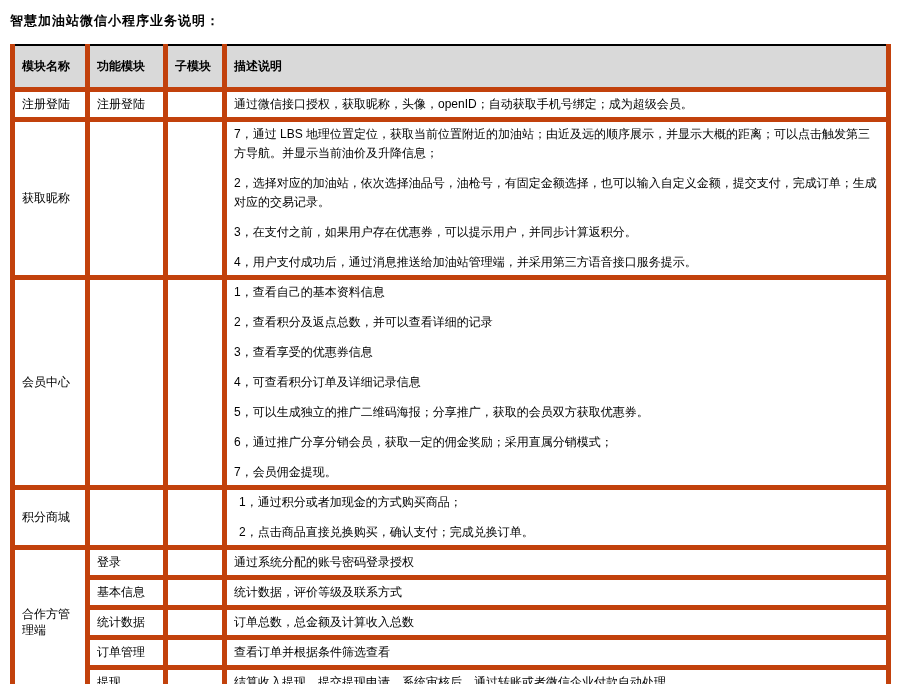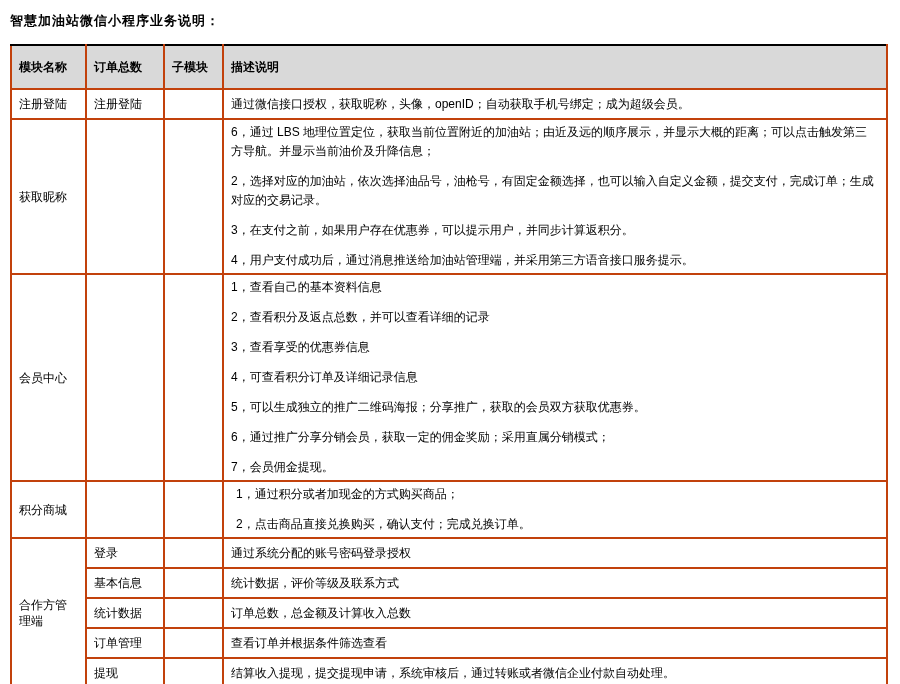--- a/index.html
+++ b/index.html
@@ -24,21 +24,21 @@
     letter-spacing: 1px;
   }
   table.biz-table {
     border-collapse: collapse;
     table-layout: fixed;
     width: 876px;
     font-size: 12px;
   }
   table.biz-table th,
   table.biz-table td {
-    border: 2px solid #c2410c;
+    border: 5px solid #c2410c;
     padding: 3px 7px;
     vertical-align: middle;
     text-align: left;
     word-break: break-all;
   }
   table.biz-table th {
     background: var(--header-bg, #d9d9d9);
     border-top: 2px solid #000000;
     font-weight: bold;
     height: 44px;
@@ -73,40 +73,40 @@
     <colgroup>
       <col style="width:75px">
       <col style="width:78px">
       <col style="width:59px">
       <col style="width:664px">
     </colgroup>
 
     <tbody>
         <tr>
       <th>模块名称</th>
-      <th>订单总数</th>
+      <th>功能模块</th>
       <th>子模块</th>
       <th>描述说明</th>
     </tr>
 
     <tr class="row-register">
       <td class="module-cell">注册登陆</td>
       <td>注册登陆</td>
       <td></td>
       <td class="desc-cell">
         <p>通过微信接口授权，获取昵称，头像，openID；自动获取手机号绑定；成为超级会员。</p>
       </td>
     </tr>
 
     <tr class="row-fuel">
       <td class="module-cell">获取昵称</td>
       <td></td>
       <td></td>
       <td class="desc-cell">
-        <p>6，通过 LBS 地理位置定位，获取当前位置附近的加油站；由近及远的顺序展示，并显示大概的距离；可以点击触发第三方导航。并显示当前油价及升降信息；</p>
+        <p>7，通过 LBS 地理位置定位，获取当前位置附近的加油站；由近及远的顺序展示，并显示大概的距离；可以点击触发第三方导航。并显示当前油价及升降信息；</p>
         <p>2，选择对应的加油站，依次选择油品号，油枪号，有固定金额选择，也可以输入自定义金额，提交支付，完成订单；生成对应的交易记录。</p>
         <p>3，在支付之前，如果用户存在优惠券，可以提示用户，并同步计算返积分。</p>
         <p>4，用户支付成功后，通过消息推送给加油站管理端，并采用第三方语音接口服务提示。</p>
       </td>
     </tr>
 
     <tr class="row-member">
       <td class="module-cell">会员中心</td>
       <td></td>
       <td></td>

